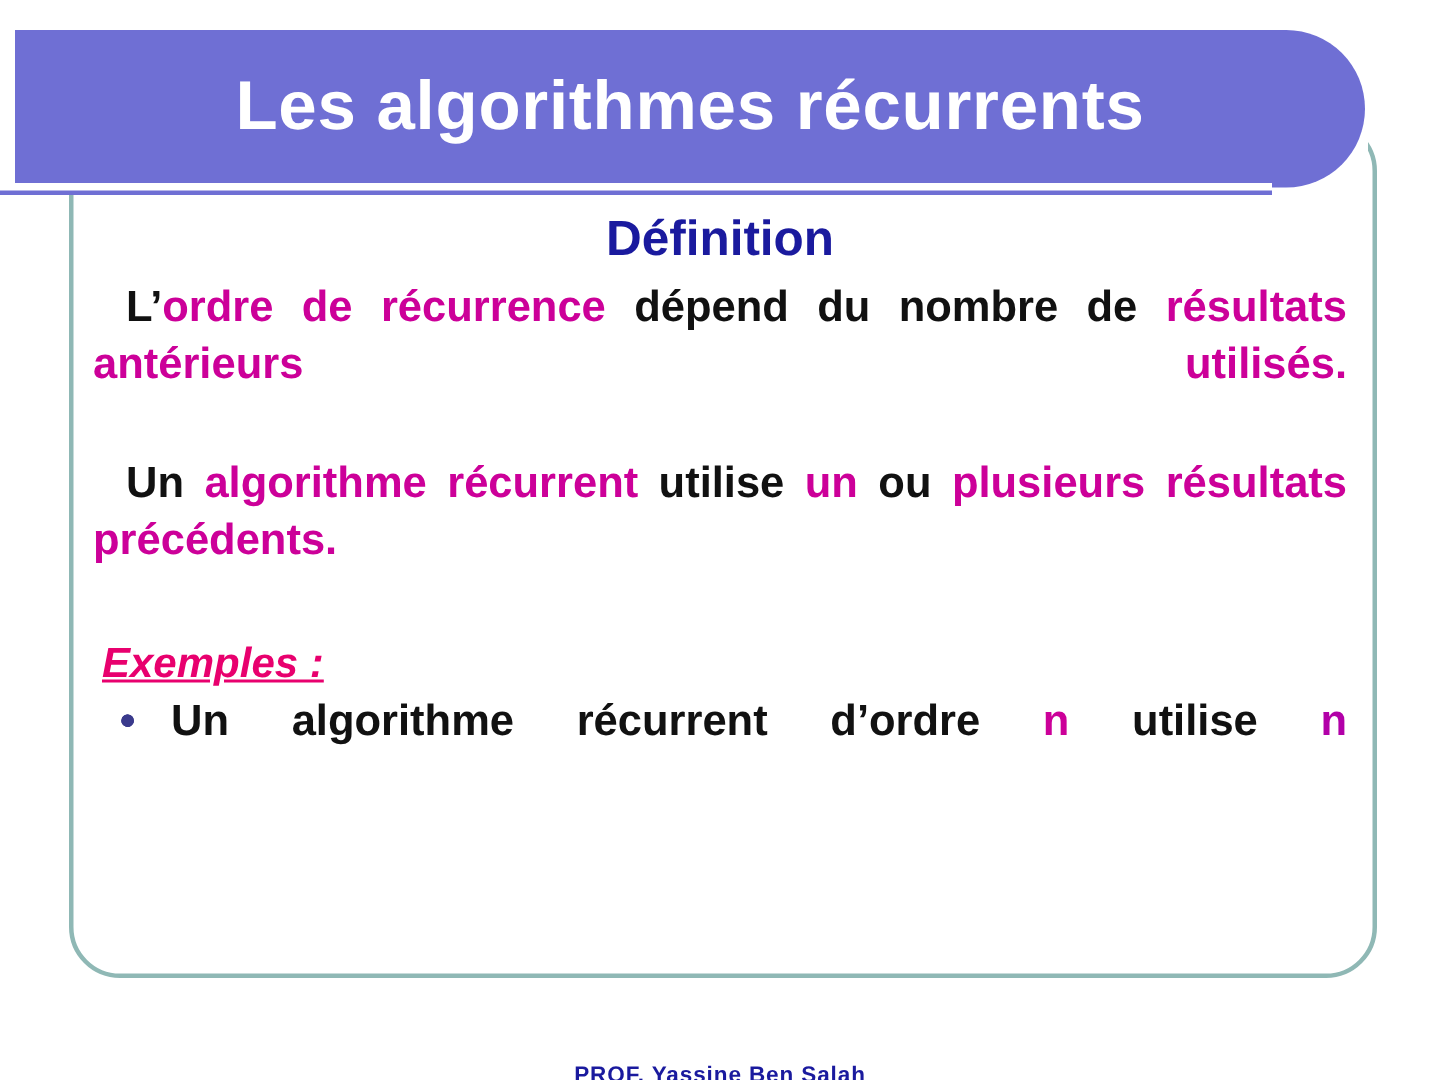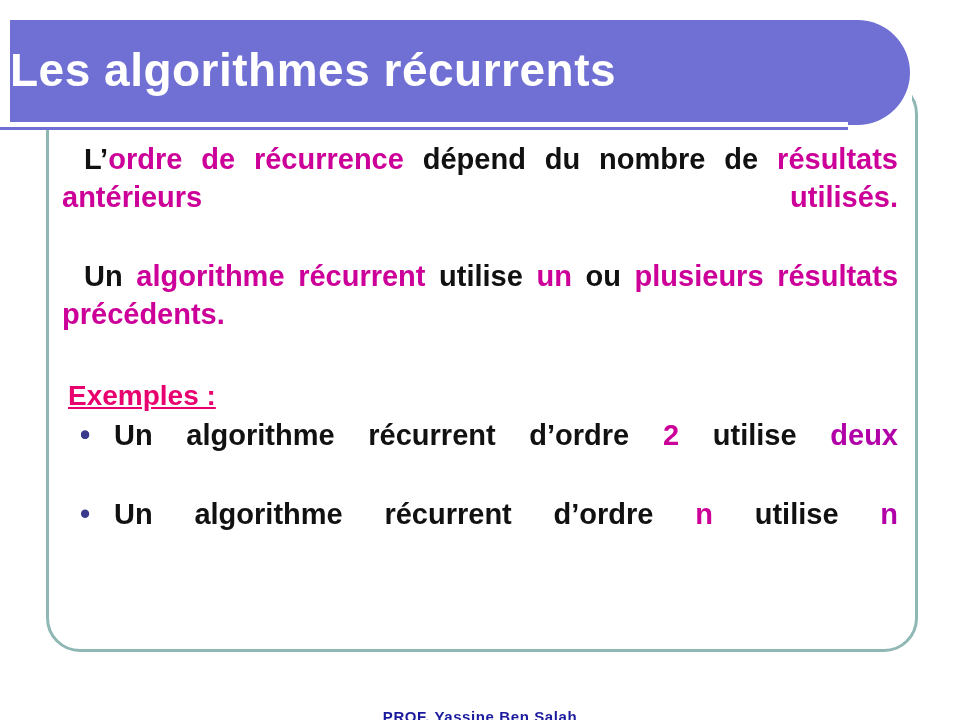--- a/index.html
+++ b/index.html
@@ -25,20 +25,21 @@
     position: absolute;
     left: 10px;
     top: 20px;
     width: 900px;
     height: 105px;
     background: #6f6fd4;
     border-top-right-radius: 60px;
     border-bottom-right-radius: 60px;
     display: flex;
     align-items: center;
+    justify-content: center;
   }
   .title-text {
     color: #ffffff;
     font-size: 46px;
     font-weight: bold;
     letter-spacing: 0.5px;
     text-align: center;
     line-height: 1;
     padding-bottom: 6px;
   }
@@ -110,20 +111,21 @@
     display: inline-block;
     width: 100%;
   }
   .magenta { color: #cc0099; }
   .purple  { color: #b200a8; }
 
   .examples {
     margin: 6px 0 2px 6px;
     font-size: 28px;
     font-weight: bold;
+    font-style: italic;
     color: #e8006e;
     text-decoration: underline;
     display: inline-block;
   }
 
   ul.bullets {
     list-style: none;
     margin: 2px 0 0 0;
     padding: 0;
   }
@@ -181,38 +183,38 @@
   <div class="frame-mask"></div>
 
   <div class="title-banner">
     <div class="title-text">Les algorithmes récurrents</div>
   </div>
   <div class="title-rule"></div>
   <div class="title-rule-under"></div>
 
   <div class="body">
 
+    <div class="heading">Définition</div>
 
     <p class="para">
       <span>L’</span><span class="magenta">ordre de récurrence</span><span> dépend du nombre de </span><span class="magenta">résultats antérieurs utilisés.</span>
     </p>
 
     <p class="para">
       <span>Un </span><span class="magenta">algorithme récurrent</span><span> utilise </span><span class="magenta">un</span><span> ou </span><span class="magenta">plusieurs résultats précédents.</span>
     </p>
 
     <div class="examples">Exemples :</div>
 
     <ul class="bullets">
       <li>
         <span class="bullet-dot">•</span>
       </li>
       <li>
         <span class="bullet-dot">•</span>
-        <span class="line1"><span>Un algorithme récurrent d’ordre </span><span class="magenta">2</span><span> utilise </span><span class="purple">deux</span></span>
       </li>
       <li>
         <span class="bullet-dot">•</span>
         <span class="line1"><span> Un algorithme récurrent d’ordre </span><span class="magenta">n</span><span> utilise </span><span class="purple">n</span></span>
 
       </li>
     </ul>
 
   </div>
 

